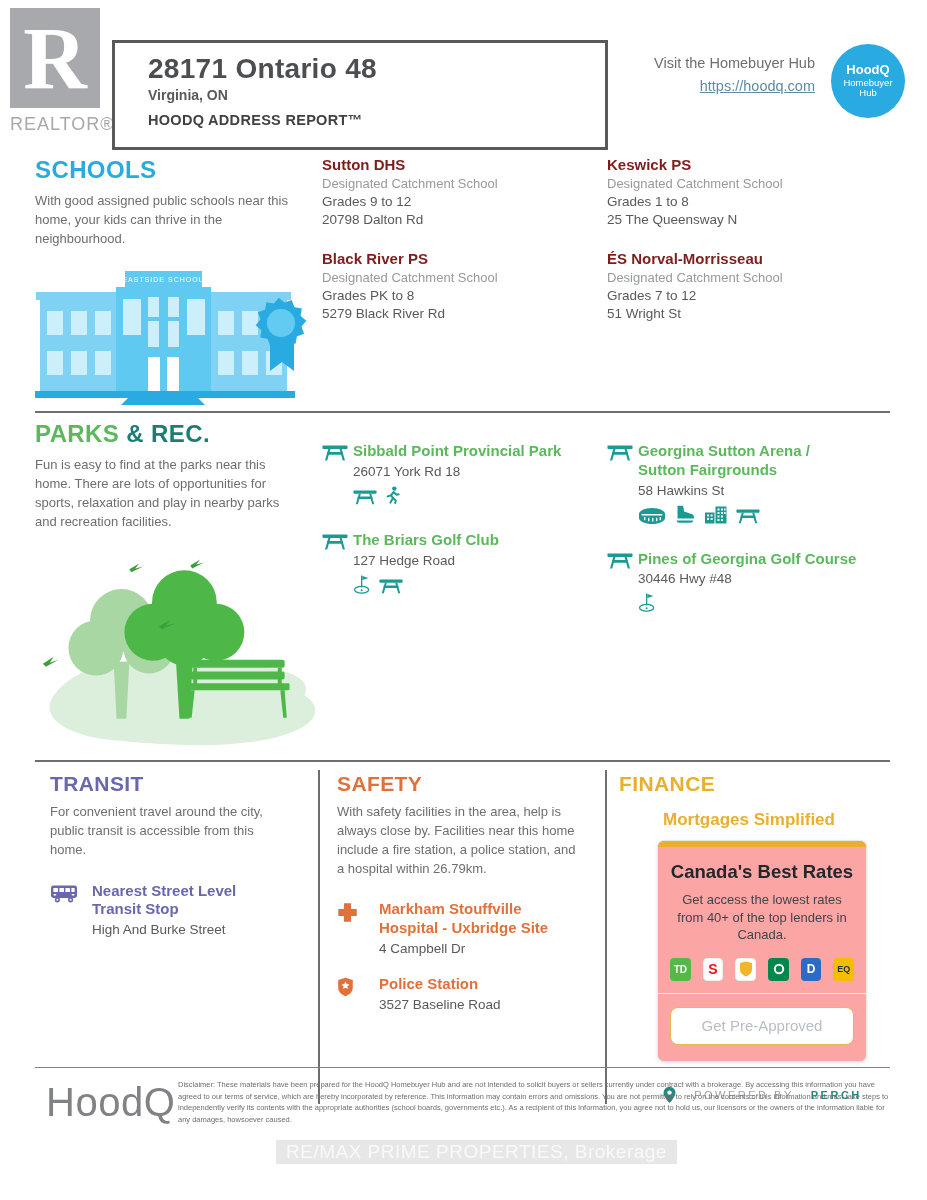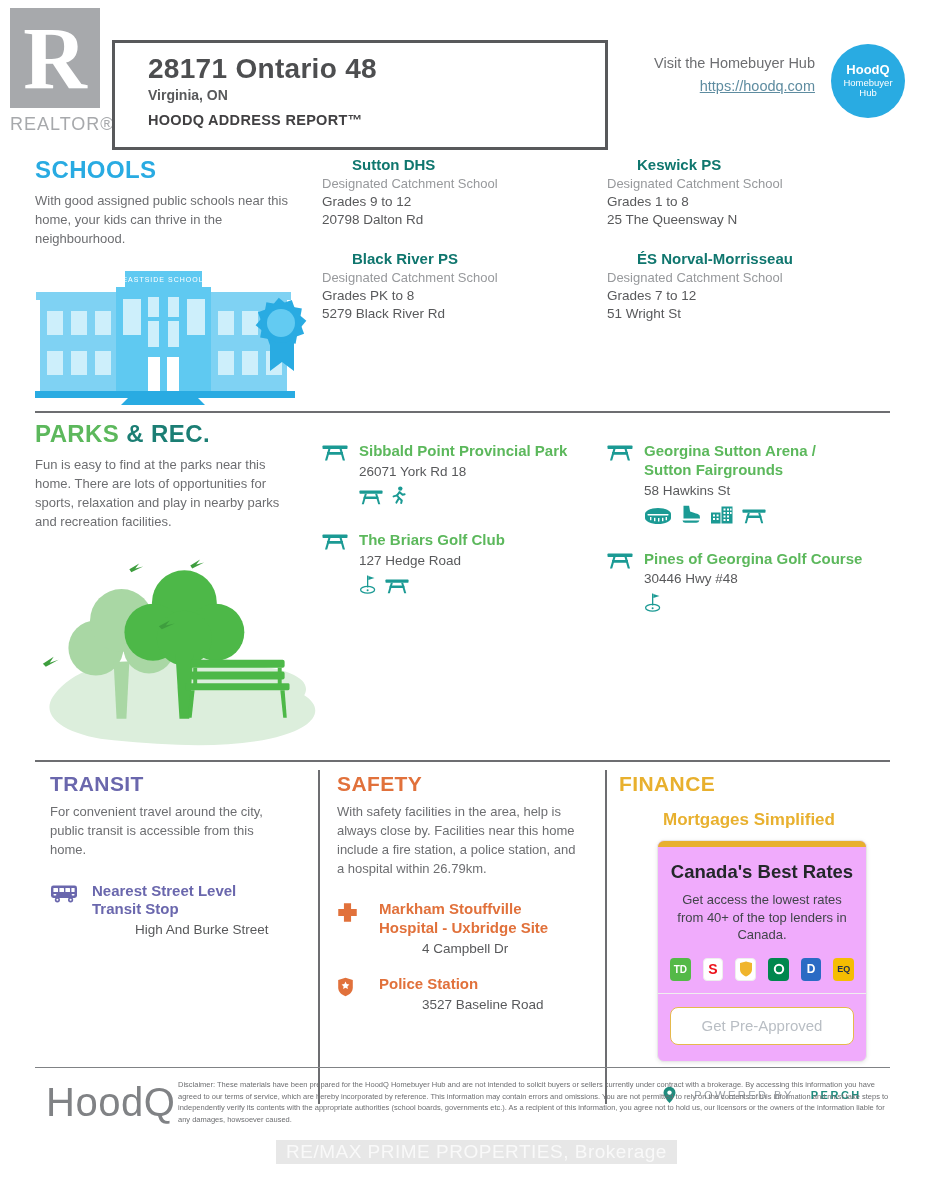--- a/index.html
+++ b/index.html
@@ -27,53 +27,53 @@
   .sec-title { font-size:24px; font-weight:bold; letter-spacing:.4px; }
   .sec-desc { font-size:13px; color:#6D6E71; line-height:1.45; margin-top:8px; width:262px; }
   .hr { position:absolute; left:35px; width:855px; border-top:2px solid #6D6E71; }
   .blue { color:#29ABE2; } .green { color:#5CB85C; } .tealtxt { color:#1B7E74; }
   .purple { color:#6A67AD; } .orange { color:#E1713B; } .gold { color:#E8B02E; }
   .tealicon { color:#1B9A94; }
 
   
   .schools { top:156px; }
   .school { margin-bottom:23px; }
-  .school .s-name { font-size:15px; font-weight:bold; color:#0f766e;margin-left:30px; }
+  .school .s-name { font-size:15px; font-weight:bold; color:#7f1d1d; }
   .school .s-type { font-size:13px; color:#97999C; margin-top:3px; }
   .school .s-line { font-size:13.5px; color:#58595B; margin-top:3px; }
   .school-art { margin-top:16px; display:block; }
 
   
   .parks { top:420px; }
   .park-list { margin-top:22px; }
-  .park { display:flex; gap:11px; margin-bottom:26px; }
+  .park { display:flex; gap:5px; margin-bottom:26px; }
   .park .p-lead { flex:none; padding-top:1px; }
   .park .p-name { font-size:15px; font-weight:bold; color:#5CB85C; line-height:1.25; }
   .park .p-addr { font-size:13.5px; color:#58595B; margin-top:3px; }
   .park .p-amen { display:flex; gap:8px; align-items:flex-end; margin-top:7px; }
   .park-art { margin-top:12px; display:block; }
 
   
   .bottom { position:absolute; left:35px; top:770px; width:857px; height:292px;
             display:grid; grid-template-columns:285px 287px 285px; }
   .bcol1 { border-right:2px solid #6D6E71; padding:2px 26px 0 15px; }
   .bcol2 { border-right:2px solid #6D6E71; padding:2px 20px 0 17px; }
   .bcol3 { padding:2px 0 0 12px; }
   .b-title { font-size:21px; font-weight:bold; letter-spacing:.4px; }
   .b-desc { font-size:13px; color:#6D6E71; line-height:1.45; margin-top:7px; }
   .entry { display:flex; gap:12px; margin-top:19px; }
   .entry .ic { flex:none; width:30px; padding-top:2px; }
   .entry .e-name { font-size:15px; font-weight:bold; line-height:1.25; }
-  .entry .e-addr { font-size:13.5px; color:#58595B; margin-top:3px;margin-left:43px; }
+  .entry .e-addr { font-size:13.5px; color:#58595B; margin-top:3px; }
   .entry-first { margin-top:22px; }
 
   
   .fin-sub { text-align:center; font-size:17px; font-weight:bold; margin-top:14px; width:260px; }
   .fin-card { width:210px; margin:10px auto 0 38px; border:1px solid #E7E7E7; border-radius:7px;
-              box-shadow:0 1px 4px rgba(0,0,0,.09); overflow:hidden; background:#f0abfc; }
+              box-shadow:0 1px 4px rgba(0,0,0,.09); overflow:hidden; background:#fca5a5; }
   .fin-card-top { height:6px; background:#E8B02E; }
   .fin-card-title { font-size:18.5px; font-weight:bold; color:#23272A; text-align:center; margin-top:14px; }
   .fin-card-desc { font-size:13px; color:#41454A; text-align:center; line-height:1.35; margin:8px 10px 0; }
   .lenders { display:flex; justify-content:space-between; align-items:center; margin:14px 12px 12px;gap:12px; }
   .lender { width:23px; height:23px; border-radius:4px; display:flex; align-items:center; justify-content:center;
             font-weight:bold; }
   .fin-card-div { border-top:1px solid #EFEFEF; }
   .fin-btn { margin:13px 12px 16px; height:38px; border:1.5px solid #E5B94C; border-radius:8px;
              display:flex; align-items:center; justify-content:center; color:#B9BEC4; font-size:15px;
              cursor:pointer; background:#fff; }

